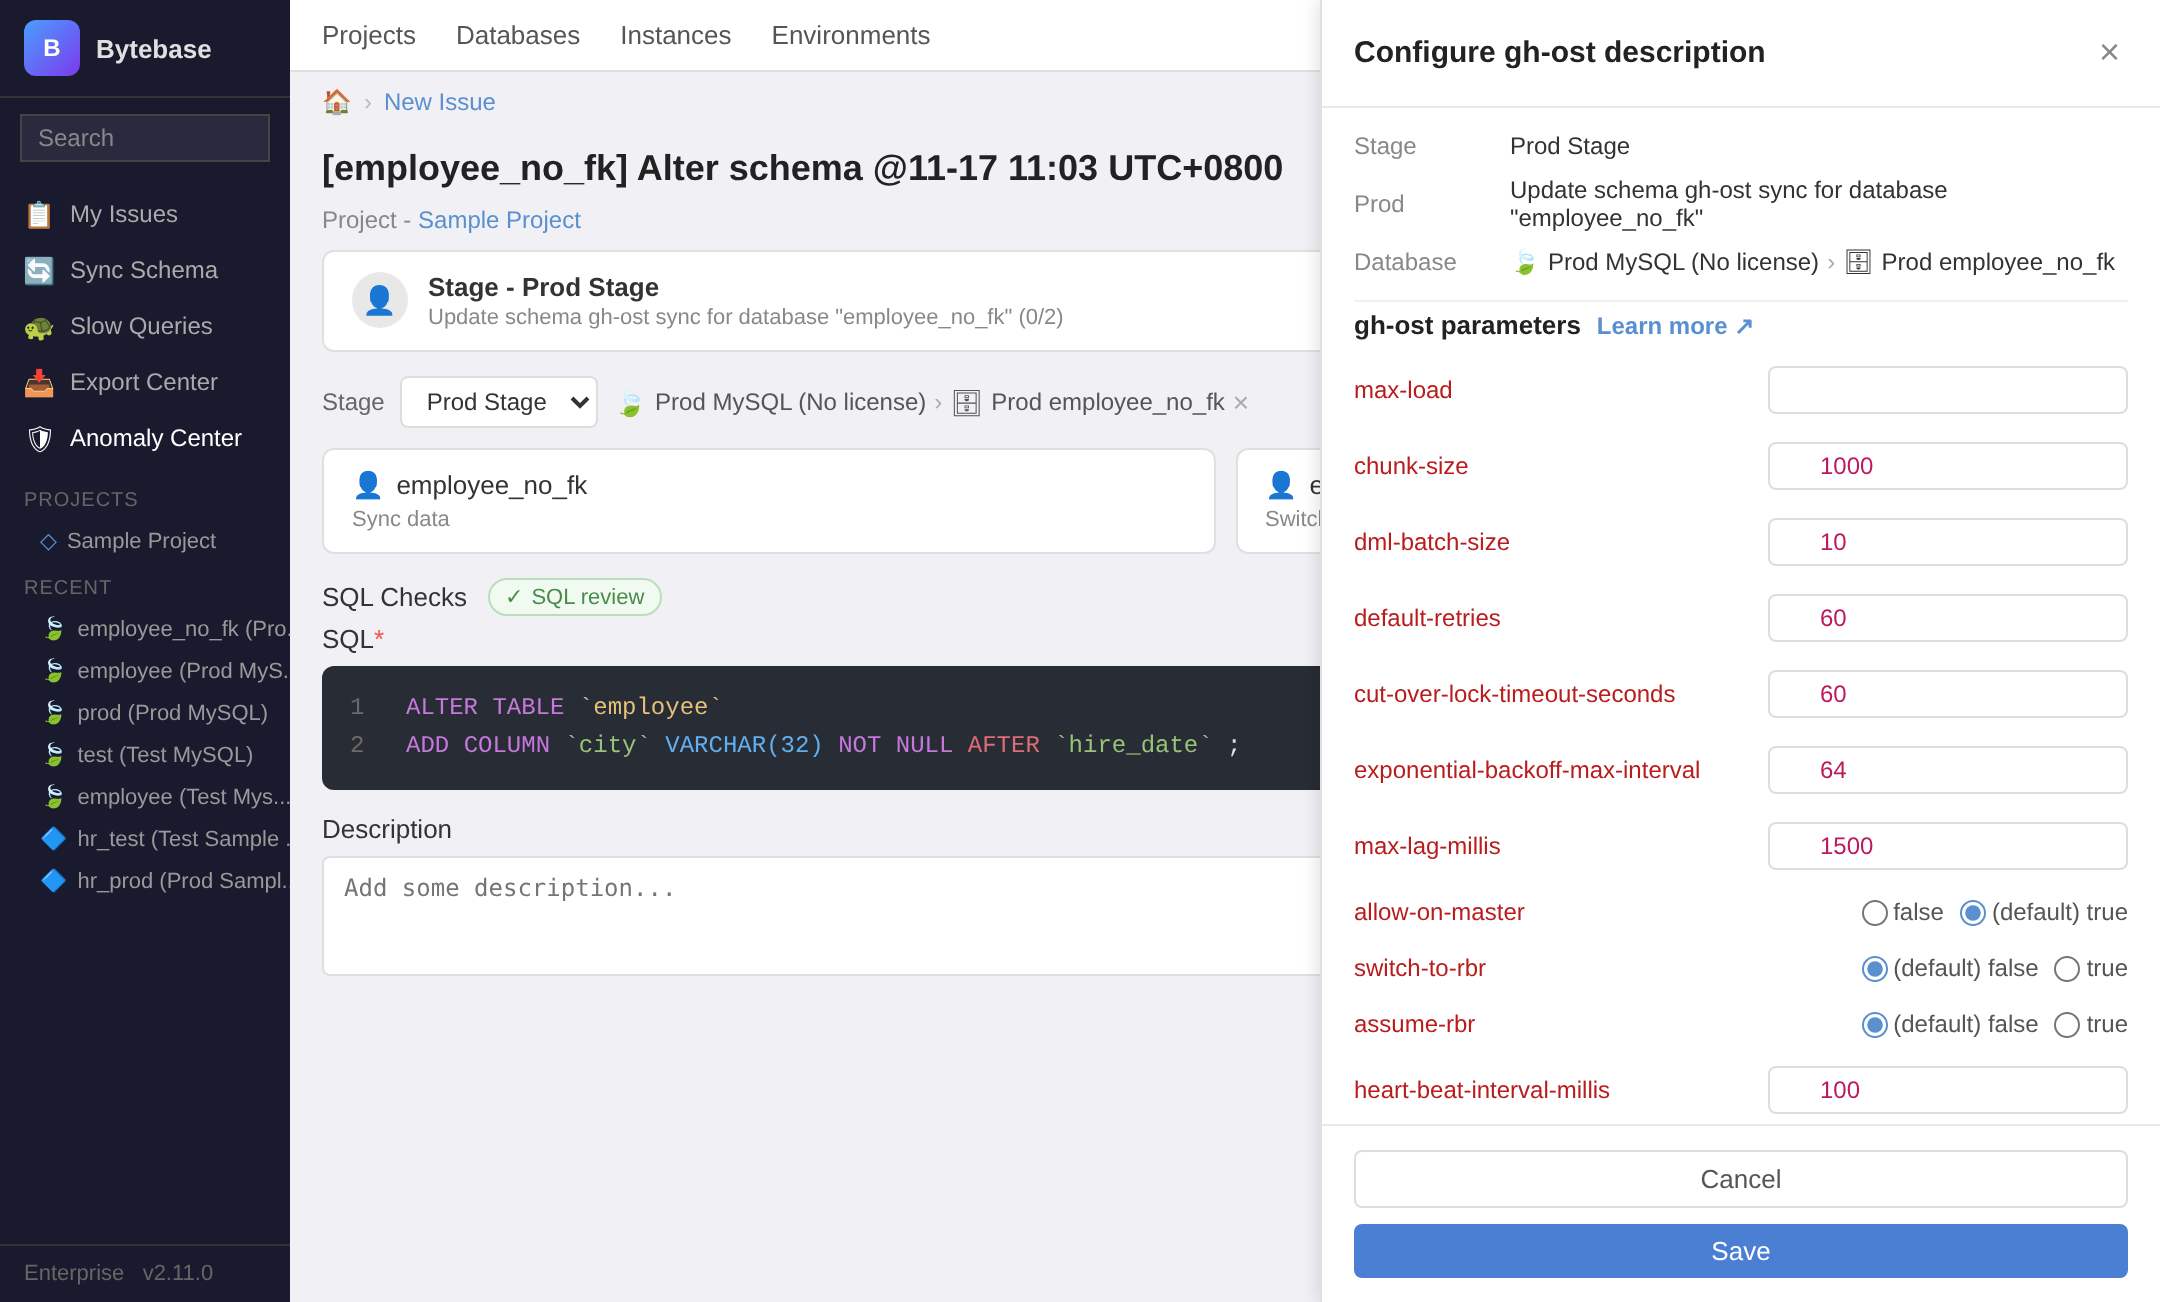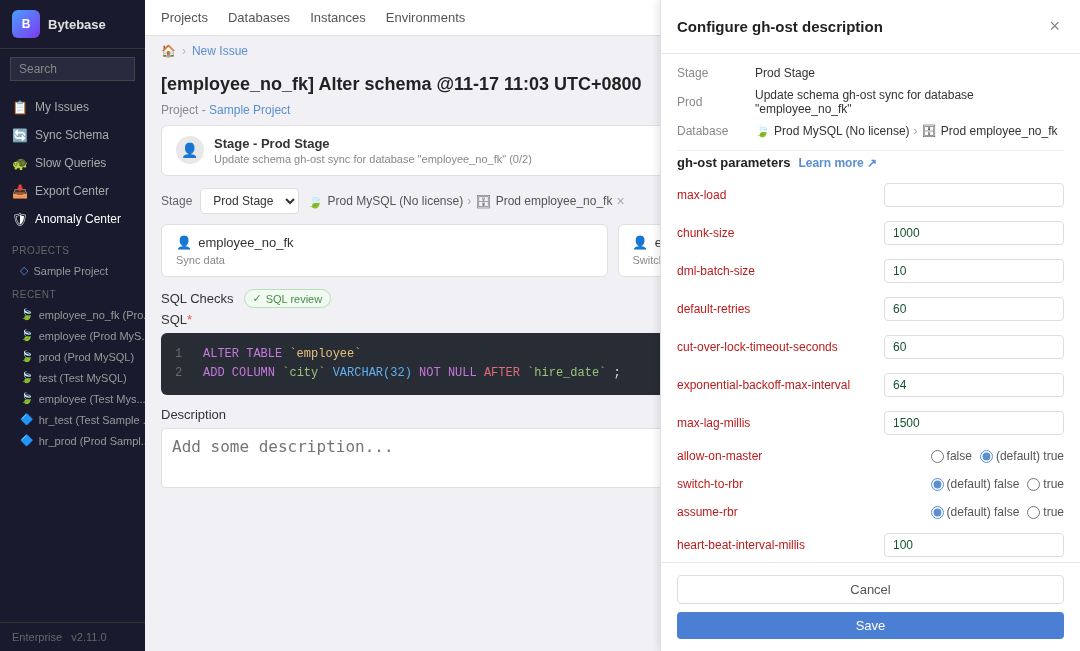--- a/index.html
+++ b/index.html
@@ -59,38 +59,38 @@
     .sql-line { display: flex; gap: 12px; }
     .sql-linenum { color: #6a6a6a; min-width: 16px; }
     .sql-keyword { color: #c678dd; }
     .sql-table { color: #e5c07b; }
     .sql-col { color: #98c379; }
     .sql-type { color: #61afef; }
     .sql-null { color: #c678dd; }
     .sql-default { color: #e06c75; }
     .desc-section { margin-top: 12px; }
     .desc-label { font-size: 13px; font-weight: 500; color: #333; margin-bottom: 6px; }
-    .desc-textarea { width: 100%; border: 1px solid #e0e0e0; border-radius: 4px; padding: 8px 10px; font-size: 16px; color: #701a75; min-height: 60px; resize: vertical; background: white; outline: none; }
+    .desc-textarea { width: 100%; border: 1px solid #e0e0e0; border-radius: 4px; padding: 8px 10px; font-size: 12px; color: #701a75; min-height: 60px; resize: vertical; background: white; outline: none; }
 
     
     .panel-overlay { position: absolute; right: 0; top: 0; width: 420px; height: 651px; background: white; border-left: 1px solid #e0e0e0; display: flex; flex-direction: column; box-shadow: -2px 0 8px rgba(0,0,0,0.1); z-index: 10; }
     .panel-header { padding: 14px 16px; border-bottom: 1px solid #e8e8e8; display: flex; align-items: center; justify-content: space-between; }
     .panel-title { font-size: 15px; font-weight: 600; color: #222; }
     .panel-close { cursor: pointer; color: #888; font-size: 18px; background: none; border: none; padding: 2px 4px; }
     .panel-body { flex: 1; overflow-y: auto; padding: 12px 16px; }
     .panel-meta { margin-bottom: 12px; }
     .meta-row { display: flex; align-items: center; gap: 8px; margin-bottom: 8px; font-size: 12px; }
     .meta-label { color: #888; min-width: 70px; }
     .meta-value { color: #333; font-weight: 500; }
     .meta-db { display: flex; align-items: center; gap: 4px; color: #333; }
     .param-section-title { font-size: 13px; font-weight: 600; color: #222; margin-bottom: 10px; display: flex; align-items: center; gap: 8px; }
     .learn-more { color: #5a8fd0; font-size: 12px; cursor: pointer; }
     .param-row { display: flex; align-items: center; justify-content: space-between; margin-bottom: 8px; padding: 3px 0; }
     .param-name { font-size: 12px; color: #b91c1c; }
-    .param-input { width: 180px; border: 1px solid #ddd; border-radius: 4px; padding: 4px 8px; font-size: 12px; color: #14532d; background: white; outline: none; }
+    .param-input { width: 180px; border: 1px solid #ddd; border-radius: 4px; padding: 4px 25px; font-size: 12px; color: #be185d; background: white; outline: none; }
     .param-radios { display: flex; align-items: center; gap: 8px; }
     .radio-option { display: flex; align-items: center; gap: 3px; font-size: 12px; color: #555; cursor: pointer; }
     .radio-option input { cursor: pointer; accent-color: #5a8fd0; }
     .panel-footer { padding: 12px 16px; border-top: 1px solid #e8e8e8; display: flex; justify-content: flex-end; gap: 8px; flex-direction: column; }
     .btn-cancel { padding: 6px 16px; border: 1px solid #ddd; border-radius: 4px; background: white; color: #555; font-size: 13px; cursor: pointer; }
     .btn-save { padding: 6px 16px; border: none; border-radius: 4px; background: #4a7fd4; color: white; font-size: 13px; cursor: pointer; font-weight: 500; }
     .divider { border: none; border-top: 1px solid #f0f0f0; margin: 4px 0; }
     .top-nav { background: white; border-bottom: 1px solid #e0e0e0; padding: 8px 16px; display: flex; align-items: center; gap: 20px; }
     .top-nav-item { font-size: 13px; color: #555; cursor: pointer; padding: 2px 0; }
   </style>

